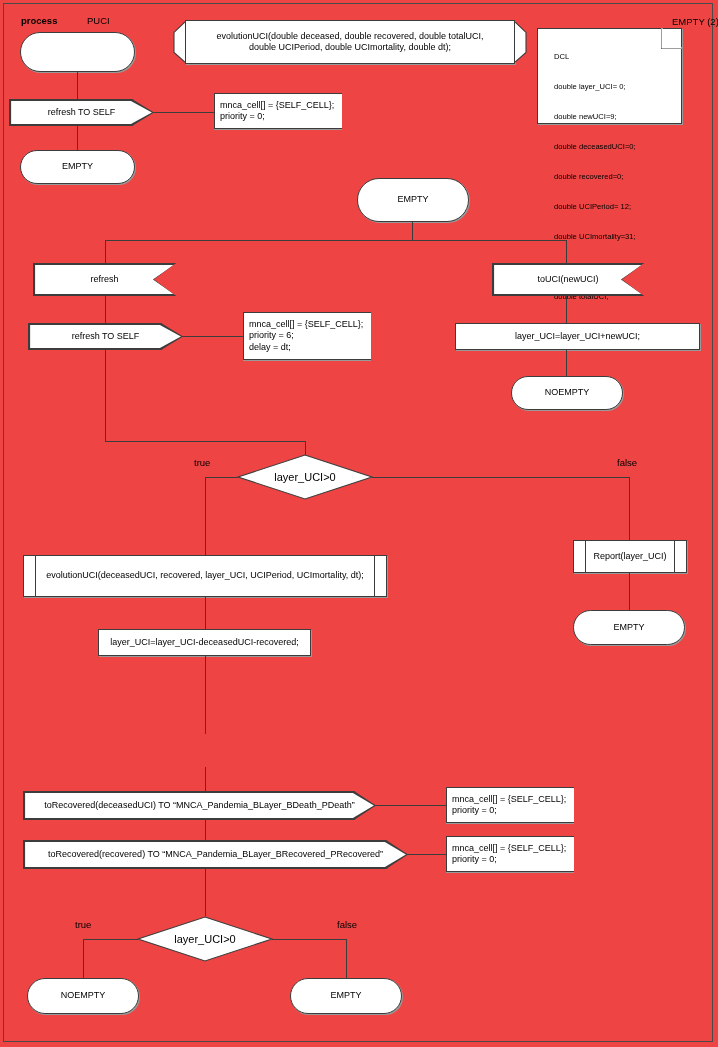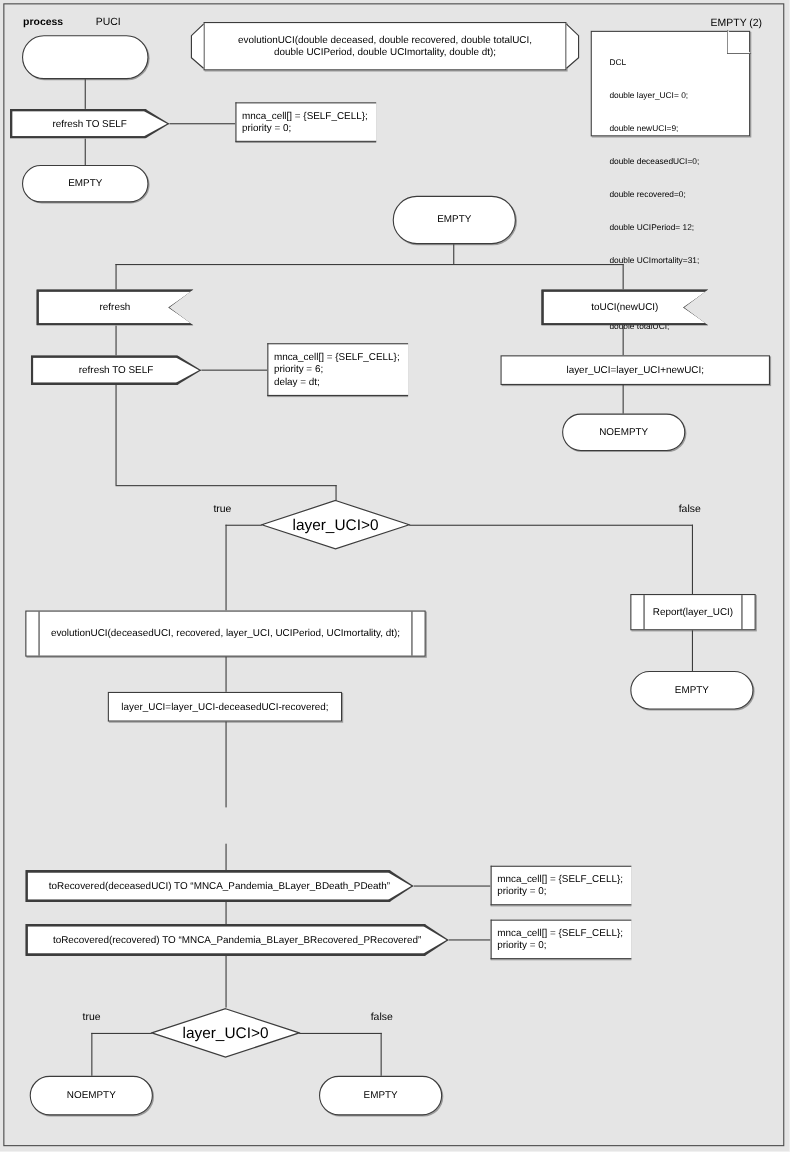--- a/index.html
+++ b/index.html
@@ -1,18 +1,18 @@
 <!DOCTYPE html>
 <html><head>
 <meta charset="utf-8">
 <title>SDL Process Diagram</title>
 <style>
   html,body{margin:0;padding:0;background:#ffffff;}
   body{font-family:"Liberation Sans","DejaVu Sans",sans-serif;}
-  #page{position:relative;width:718px;height:1047px;background:#e5e5e5;overflow:hidden;}
+  #page{position:relative;width:718px;height:1047px;background:#ef4444;overflow:hidden;}
   #frame{position:absolute;left:3px;top:3px;width:710px;height:1039px;border:1.5px solid #4a4a4a;box-sizing:border-box;}
 
   .lbl{position:absolute;font-size:9.5px;color:#000;white-space:nowrap;line-height:1.15;}
   .lbl.bold{font-weight:bold;}
 
   .node{position:absolute;box-sizing:border-box;display:flex;align-items:center;justify-content:center;
         text-align:center;font-size:9px;color:#000;line-height:1.25;background:#ffffff;}
   .node span{display:block;padding:0 4px;}
 
   
@@ -57,37 +57,37 @@
   
   .dclbox{border:1px solid #3c3c3c;background:#fff;text-align:left;
           display:block;font-size:7.6px;line-height:1.32;padding:3px 16px;white-space:pre;
           box-shadow:1px 1px 0 0 #9a9a9a;}
   .fold{position:absolute;right:-1px;top:-1px;width:22px;height:22px;}
 
   
   .decision{position:absolute;}
   .decision svg{position:absolute;left:0;top:0;}
   .decision .dtxt{position:absolute;left:0;top:0;width:100%;height:100%;
-                  display:flex;align-items:center;justify-content:center;font-size:14px;}
+                  display:flex;align-items:center;justify-content:center;font-size:11px;}
 
   
   .ln{position:absolute;background:#4a4a4a;}
   .lnh{height:1.2px;}
   .lnv{width:1.2px;}
   .thin{background:#3c3c3c;}
 </style>
 </head>
 <body>
 
 <div id="page">
   <div id="frame"></div>
 
   <div class="lbl bold" style="left:21px;top:16px;">process</div>
   <div class="lbl" style="left:87px;top:16px;">PUCI</div>
-  <div class="lbl" style="left:618px;top:17px;padding-left:28px;">EMPTY (2)</div>
+  <div class="lbl" style="left:644px;top:17px;padding-left:28px;">EMPTY (2)</div>
 
   <div class="node procdef" style="left:185px;top:20px;width:330px;height:44px;flex-direction:column;">
     <div class="flapL" style="left:-13px;">
       <svg viewBox="0 0 13 44" preserveAspectRatio="none">
           <polyline points="12,1 1,12 1,33 12,43" fill="#fff" stroke="#3c3c3c" stroke-width="1.1"></polyline>
         </svg>
     </div>
     <div class="flapR" style="right:-13px;">
       <svg viewBox="0 0 13 44" preserveAspectRatio="none">
           <polyline points="1,1 12,12 12,33 1,43" fill="#fff" stroke="#3c3c3c" stroke-width="1.1"></polyline>

